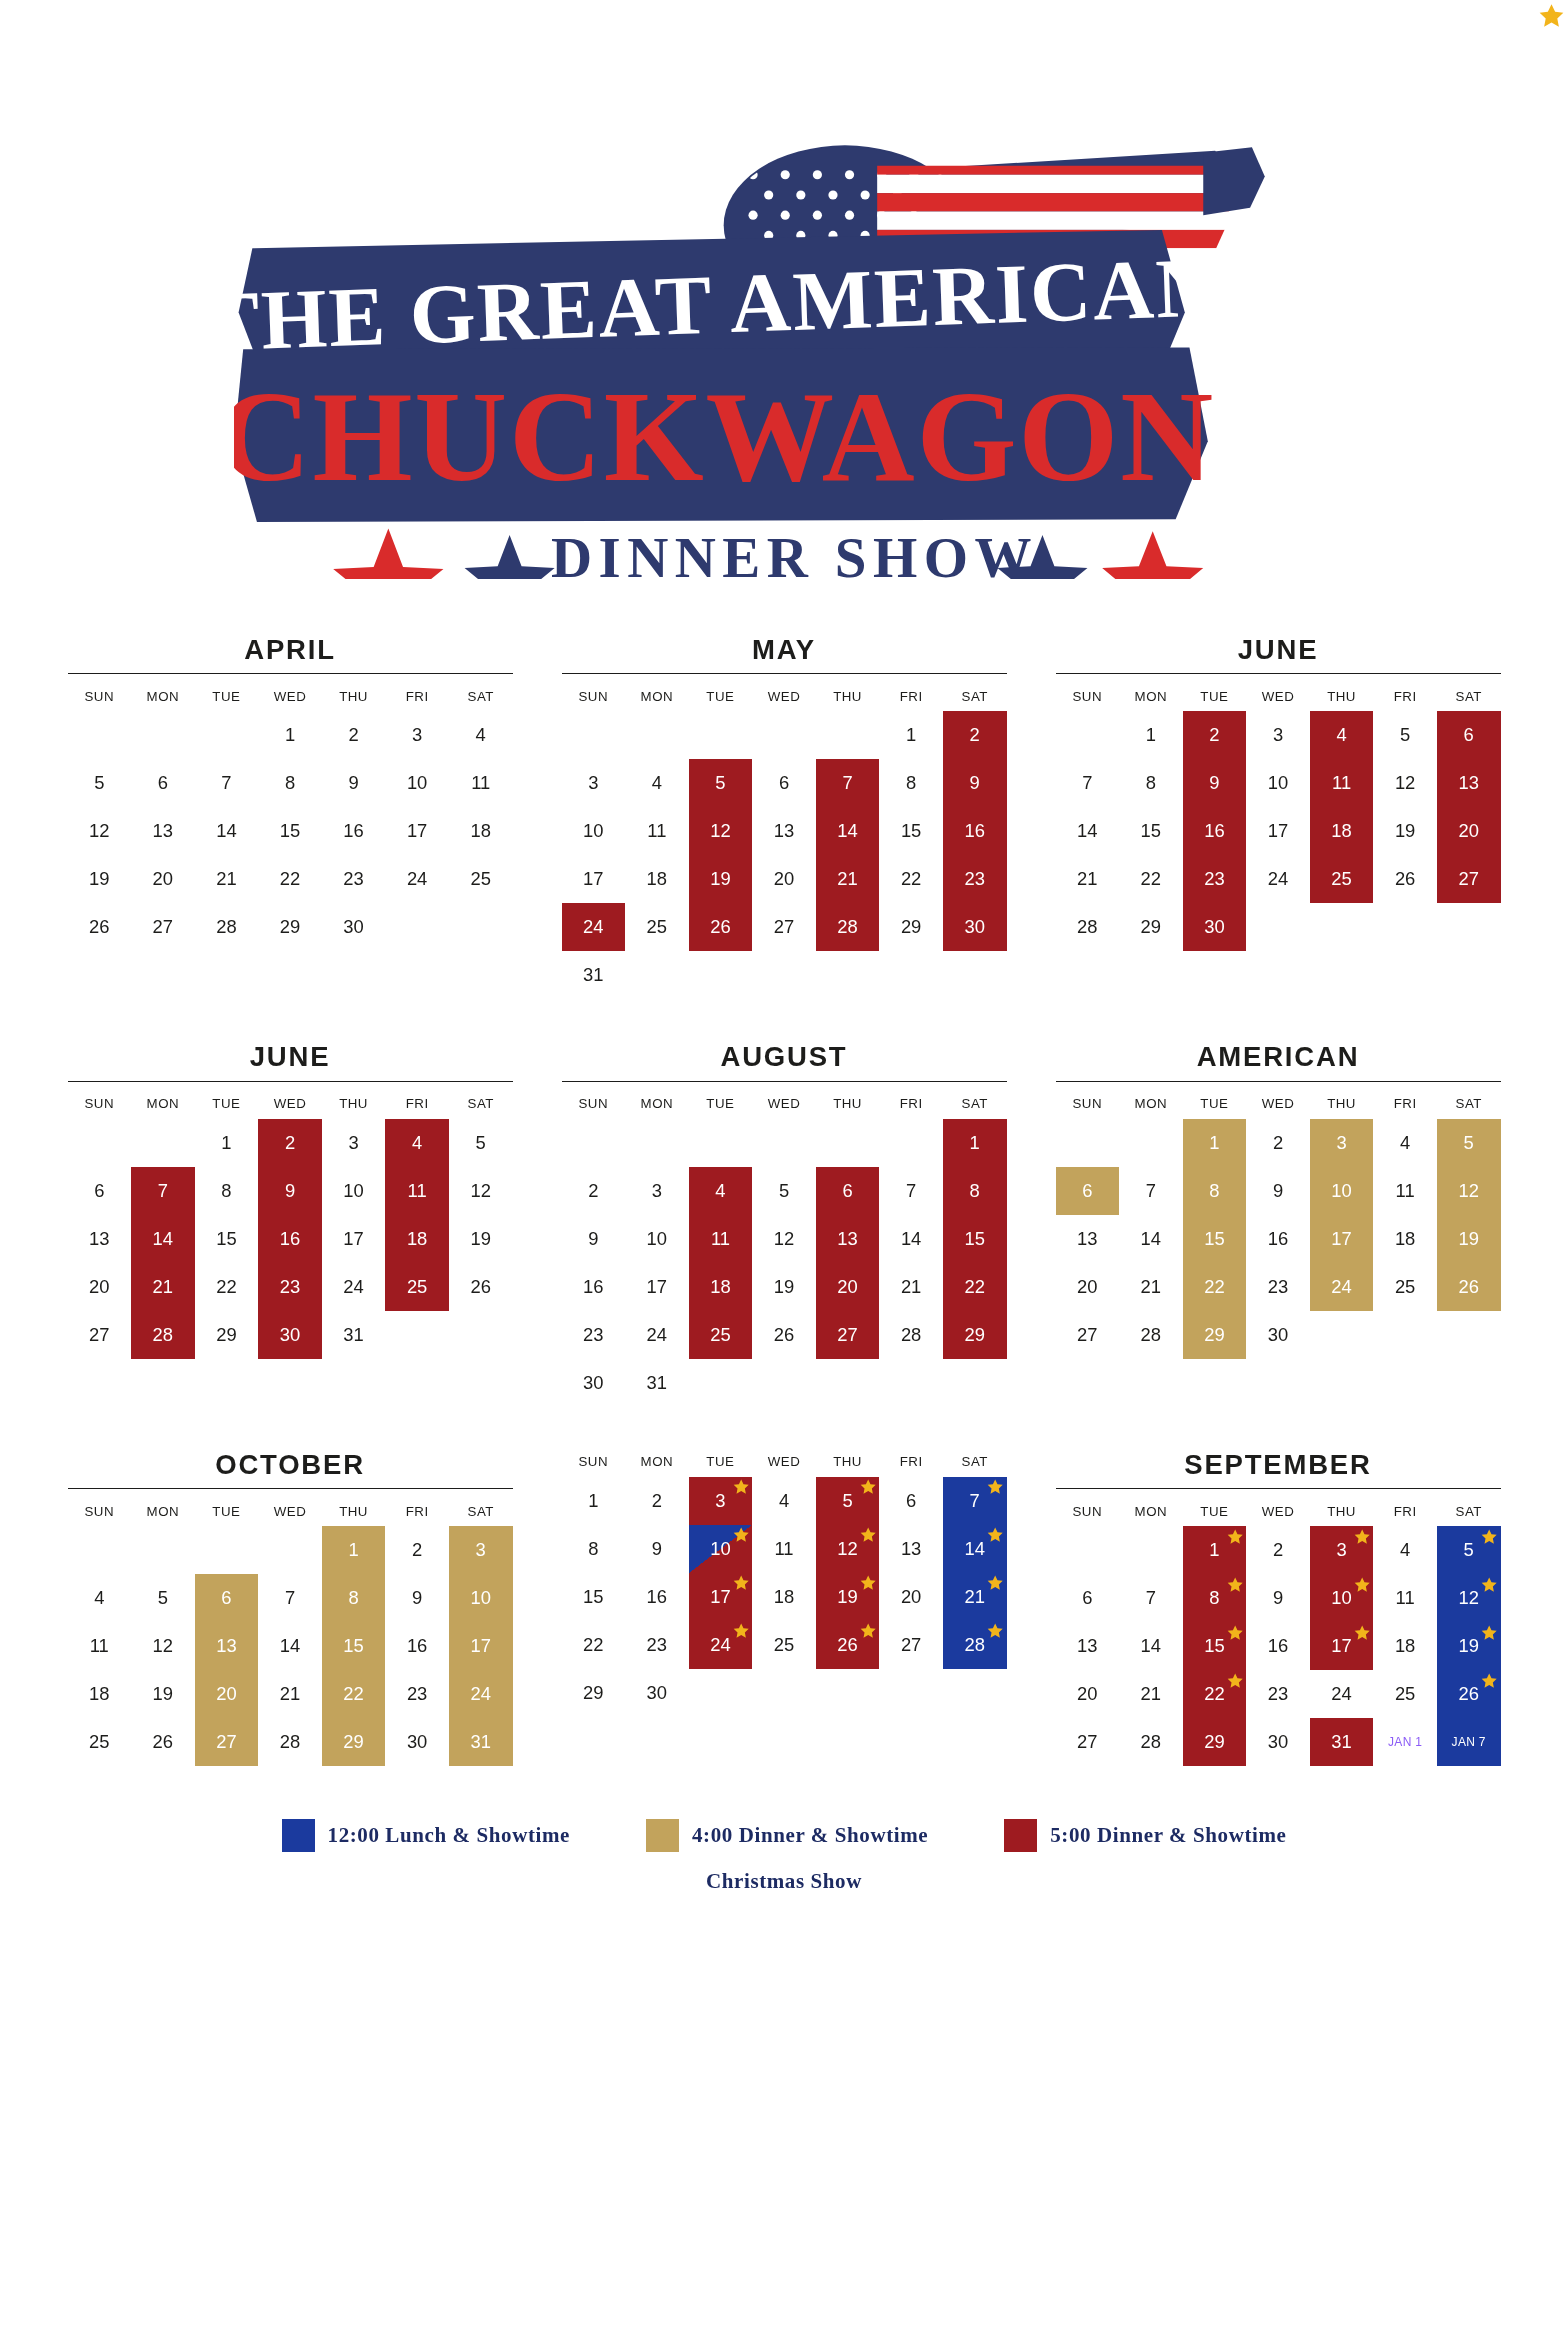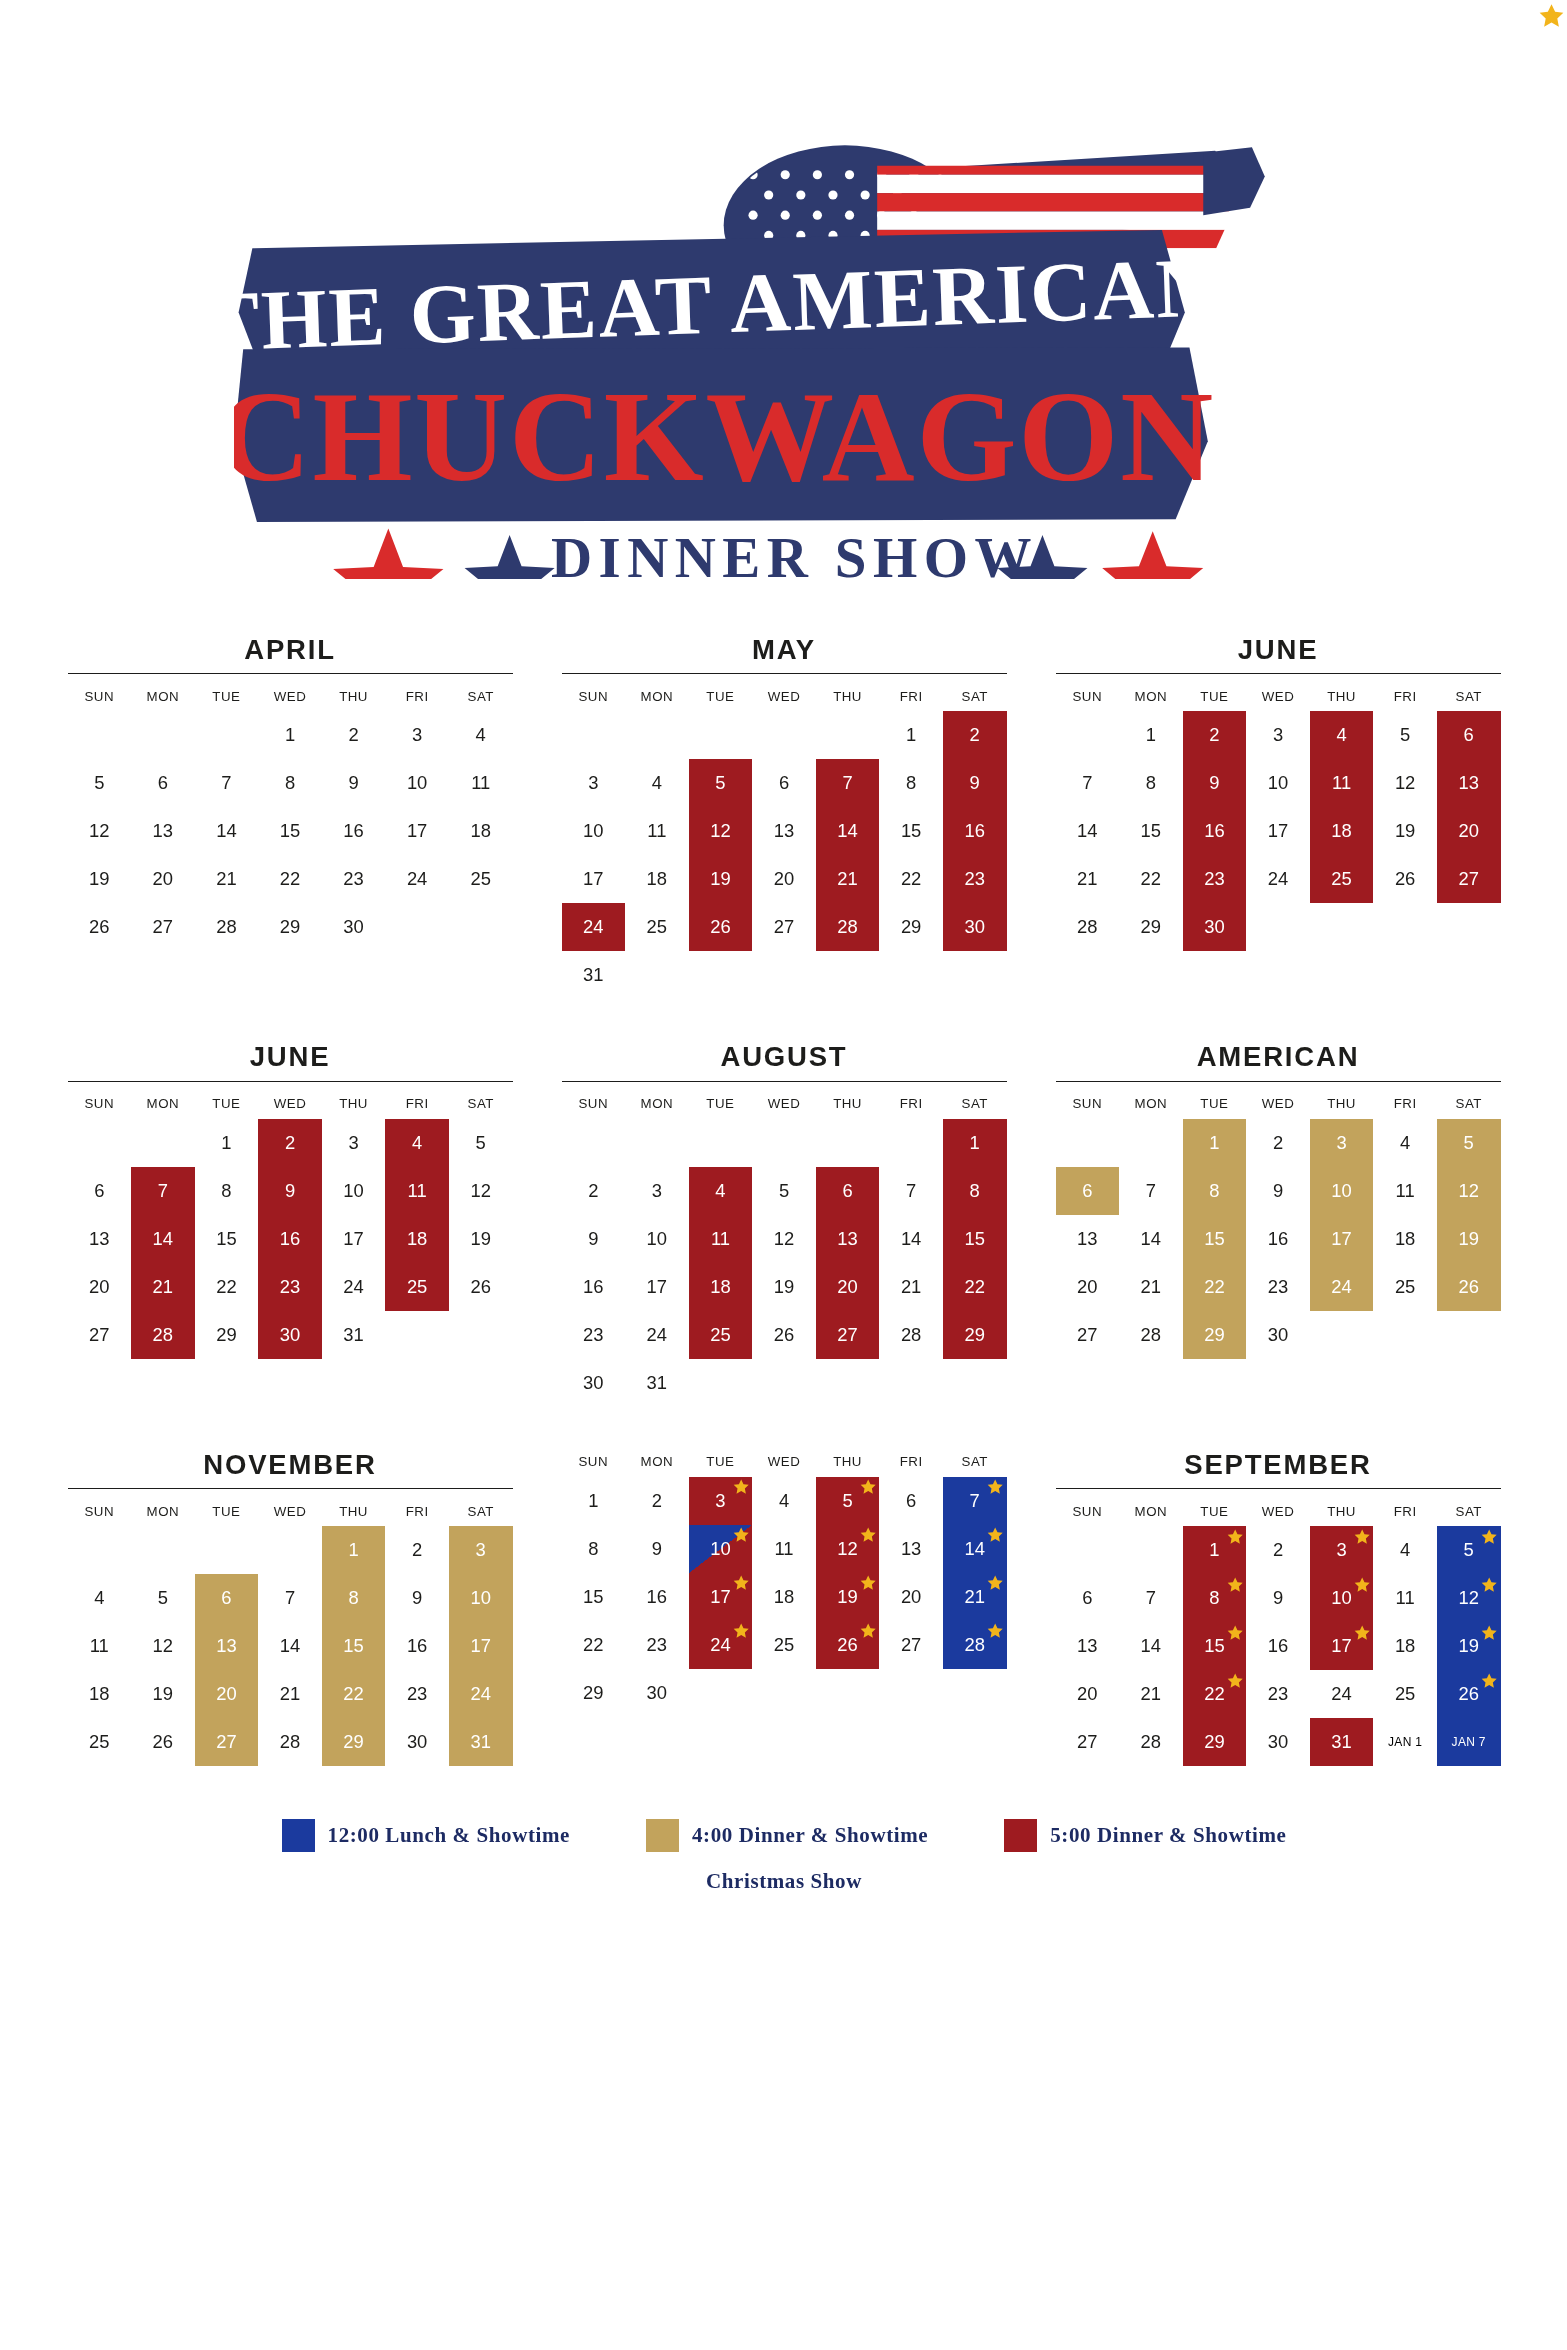--- a/index.html
+++ b/index.html
@@ -86,21 +86,21 @@
   .day .num { position: relative; z-index: 2; }
   .day.fill { color: #ffffff; }
   .day.fill.red   { background: #9e1b20; }
   .day.fill.gold  { background: #c2a35c; }
   .day.fill.blue  { background: #1b3a9e; }
   .day.split {
     background: linear-gradient(to bottom right, #1b3a9e 0 50%, #9e1b20 50% 100%);
     color: #ffffff;
   }
   .day.jan { font-size: 12px; letter-spacing: 0.3px; }
-  .day.jan.plain { color:#000000; }
+  .day.jan.plain { color:#8b5cf6; }
   .star {
     position: absolute;
     right: 1.8px;
     top: 1.8px;
     width: 18.4px;
     height: 18.4px;
     z-index: 3;
   }
   .star svg { display:block; width:100%; height:100%; }
 
@@ -876,21 +876,21 @@
           </div>
           <div class="day fill gold">
             <span class="num">29</span>
           </div>
           <div class="day">
             <span class="num">30</span>
           </div>
         </div>
       </div>
       <div class="month">
-        <div class="month-name">NOVEMBER</div>
+        <div class="month-name">OCTOBER</div>
         <div class="dow-row">
           <div class="dow">SUN</div>
           <div class="dow">MON</div>
           <div class="dow">TUE</div>
           <div class="dow">WED</div>
           <div class="dow">THU</div>
           <div class="dow">FRI</div>
           <div class="dow">SAT</div>
         </div>
         <div class="days">

